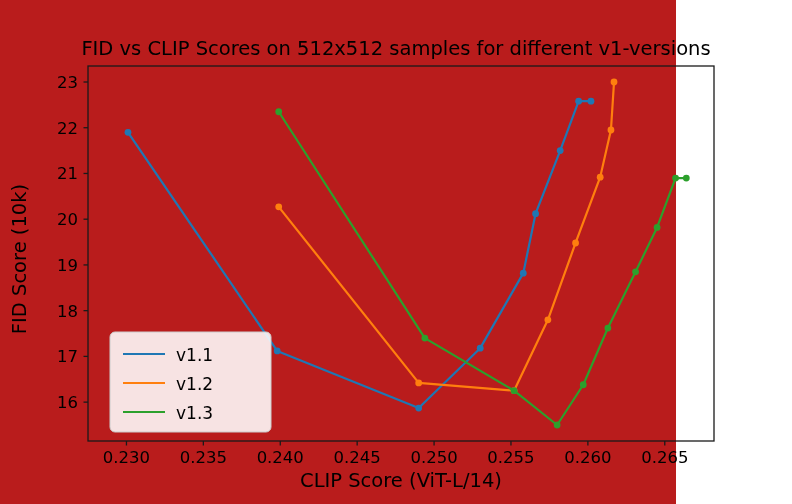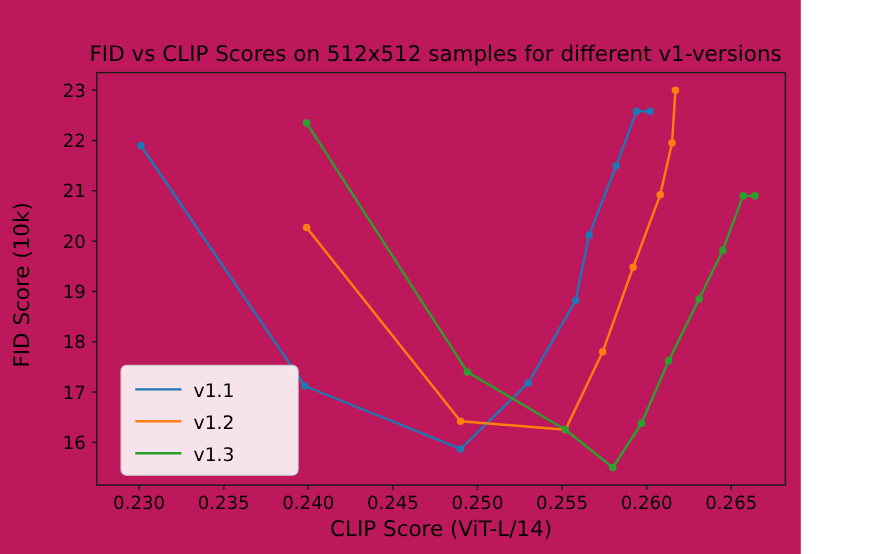--- a/index.html
+++ b/index.html
@@ -8,23 +8,23 @@
     background: #ffffff;
   }
   body {
     width: 792px;
     height: 504px;
     font-family: "DejaVu Sans", sans-serif;
     overflow: hidden;
   }
   #figure {
     position: relative;
-    width: 728px;
+    width: 676px;
     height: 504px;
-    background: #be185d;
+    background: #b91c1c;
   }
   #plot-svg {
     display: block;
     width: 792px;
     height: 504px;
   }
   .chart-title {
     font-family: "DejaVu Sans", sans-serif;
     font-size: 19.5px;
     fill: #000000;

